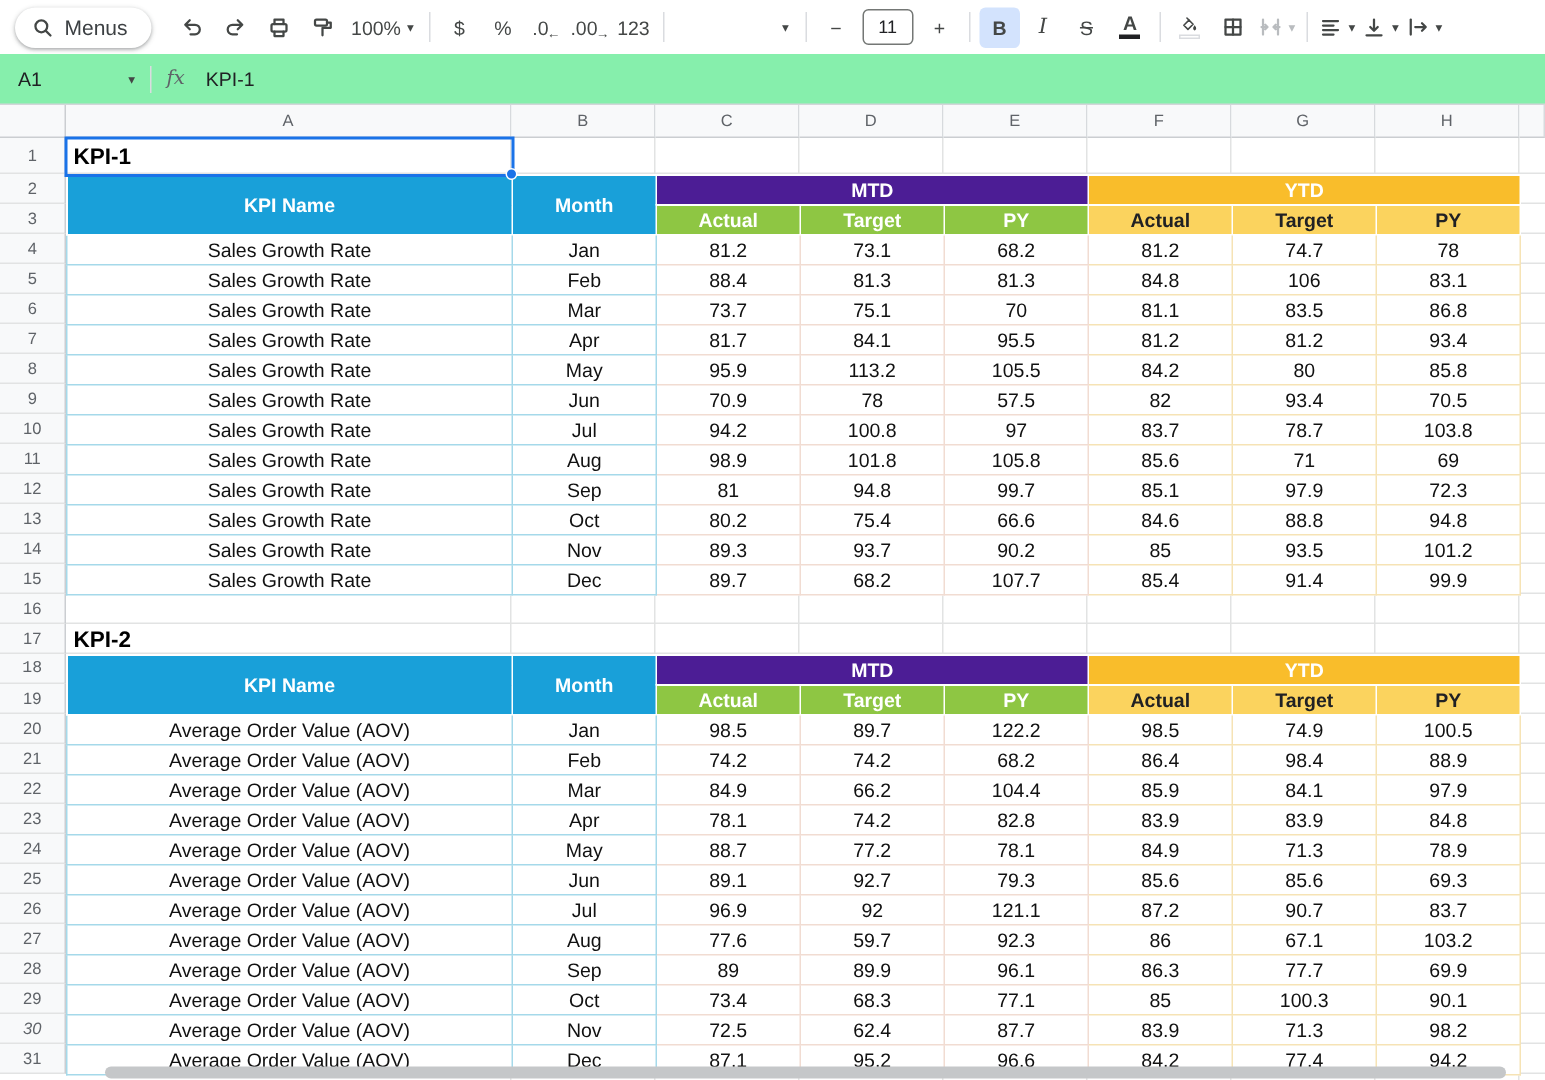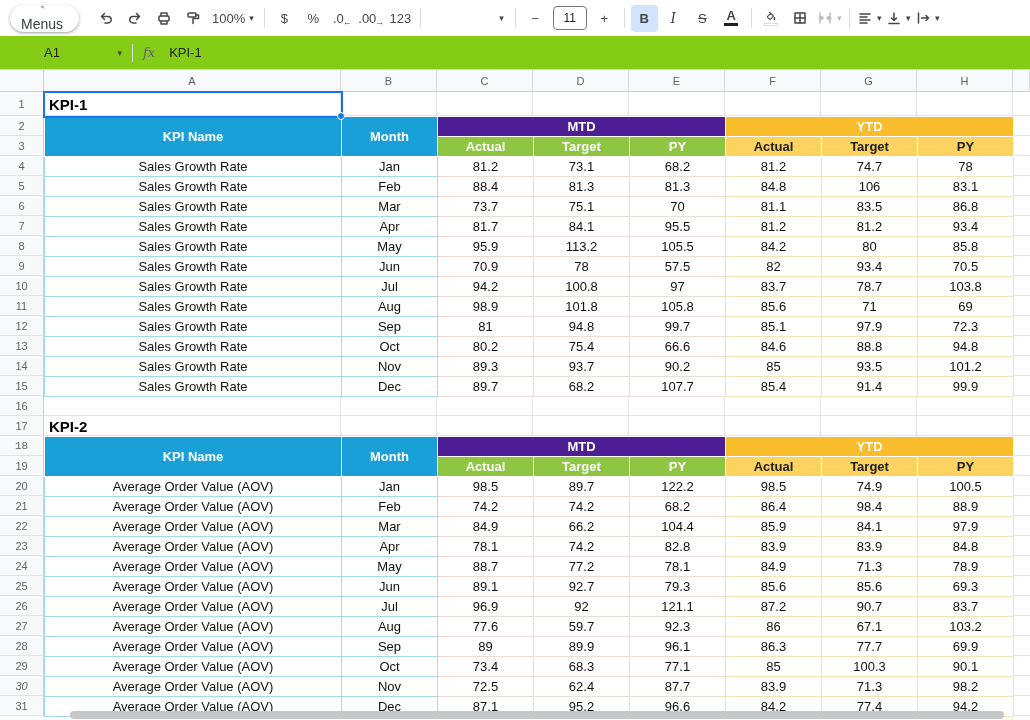--- a/index.html
+++ b/index.html
@@ -7,43 +7,43 @@
        font-family:"Liberation Sans",sans-serif;color:#202124;}
   
   .toolbar{position:absolute;top:0;left:0;width:1030px;height:36px;background:#fff;
            display:flex;align-items:center;padding-left:10px;box-sizing:border-box;}
   .tb-btn{height:27px;min-width:27px;display:flex;align-items:center;justify-content:center;
           border-radius:4px;color:#444746;font-size:13px;margin:0 1px;cursor:default;}
   .tb-btn svg{width:16px;height:16px;stroke:#444746;fill:none;stroke-width:1.5;
               stroke-linecap:round;stroke-linejoin:round;}
   .menus-pill{display:flex;align-items:center;gap:7px;height:27px;padding:0 16px 0 11px;
               border-radius:14px;background:#fff;color:#3c4043;font-size:14px;margin-right:12px;
-              box-shadow:0 1px 2px rgba(60,64,67,.3),0 1px 3px 1px rgba(60,64,67,.15);flex-direction:column;}
+              box-shadow:0 1px 2px rgba(60,64,67,.3),0 1px 3px 1px rgba(60,64,67,.15);}
   .menus-pill svg{width:15px;height:15px;stroke:#444746;fill:none;stroke-width:1.6;stroke-linecap:round;}
   .sep{width:1px;height:20px;background:#DADCE0;margin:0 5px;}
   .caret{font-size:9px;color:#444746;margin-left:4px;}
   .caret.grey{color:#B9BCBF;}
   .zoom-btn{padding:0 4px;font-size:13px;}
   .fmt-txt{font-size:13px;color:#444746;}
   .dec-sub{font-size:9px;color:#444746;position:relative;top:4px;margin-left:-1px;}
   .font-dd{width:84px;height:27px;display:flex;align-items:center;justify-content:flex-end;
            padding-right:6px;box-sizing:border-box;}
   .size-box{width:32px;height:22px;border:1px solid #747775;border-radius:4px;display:flex;
             align-items:center;justify-content:center;font-size:12px;color:#202124;margin:0 3px;}
   .bold-btn{background:#D3E3FD;font-weight:700;width:27px;}
   .italic-btn{font-style:italic;font-family:"DejaVu Serif",serif;font-size:14px;}
   .strike-btn{text-decoration:line-through;font-size:13px;}
   .a-color{display:flex;flex-direction:column;align-items:center;line-height:12px;font-size:13px;font-weight:600;}
   .a-bar{width:14px;height:3px;background:#202124;margin-top:1px;}
   .fill-wrap{display:flex;flex-direction:column;align-items:center;}
   .fill-bar{width:14px;height:3px;background:#FFFFFF;border:1px solid #DADCE0;box-sizing:border-box;margin-top:1px;}
   .grey-ic svg{stroke:#B9BCBF;}
   
-  .formula-bar{position:absolute;top:36px;left:0;width:1030px;height:34px;background:#84cc16;
-               border-bottom:1px solid #D3D6D9;display:flex;align-items:center;box-sizing:border-box;padding-left:32px;}
+  .formula-bar{position:absolute;top:36px;left:0;width:1030px;height:34px;background:#86efac;
+               border-bottom:1px solid #D3D6D9;display:flex;align-items:center;box-sizing:border-box;}
   .name-box{width:78px;margin-left:12px;display:flex;align-items:center;justify-content:space-between;
             font-size:13px;color:#202124;}
   .fb-sep{width:1px;height:18px;background:#DADCE0;margin:0 10px;}
   .fx{font-style:italic;color:#5F6368;font-size:13px;font-family:"DejaVu Serif",serif;margin-right:14px;}
   .formula-value{font-size:13px;color:#202124;}
   
   #sheet{position:absolute;top:70px;left:0;width:1030px;height:650px;background:#fff;overflow:hidden;}
   .corner{position:absolute;left:0;top:0;width:44px;height:22px;background:#F8F9FA;
           border-right:1px solid #CBCED1;border-bottom:1px solid #CBCED1;box-sizing:border-box;}
   .col-h{position:absolute;top:0;height:22px;background:#F8F9FA;border-right:1px solid #D7DADD;

